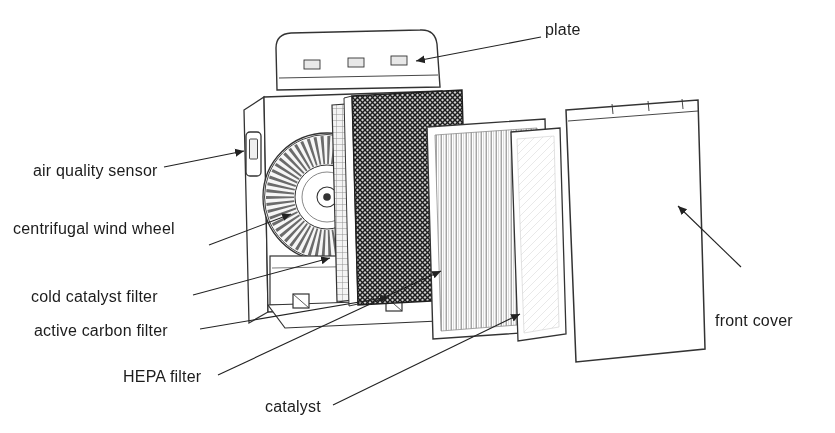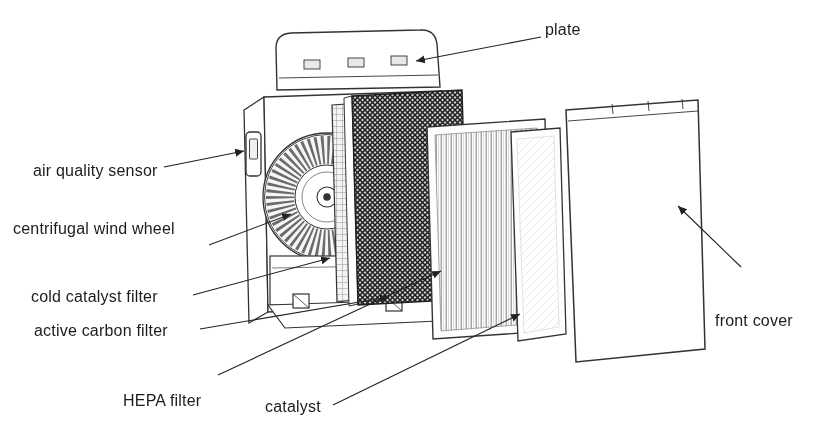--- a/index.html
+++ b/index.html
@@ -129,17 +129,17 @@
       <line x1="333" y1="405" x2="520" y2="314" marker-end="url(#arrow)"></line>
       <line x1="741" y1="267" x2="678" y2="206" marker-end="url(#arrow)"></line>
     </g>
   </svg>
 
   <div class="label" style="left:545px; top:21px;">plate</div>
   <div class="label" style="left:33px; top:162px;">air quality sensor</div>
   <div class="label" style="left:13px; top:220px;text-align:center;">centrifugal wind wheel</div>
   <div class="label" style="left:31px; top:288px;text-align:center;">cold catalyst filter</div>
   <div class="label" style="left:34px; top:322px;">active carbon filter</div>
-  <div class="label" style="left:123px; top:368px;margin-top:24px;">HEPA filter</div>
+  <div class="label" style="left:123px; top:368px;">HEPA filter</div>
   <div class="label" style="left:265px; top:398px;">catalyst</div>
   <div class="label" style="left:715px; top:268px;margin-top:44px;">front cover</div>
 
 </div>
 
 </body></html>

